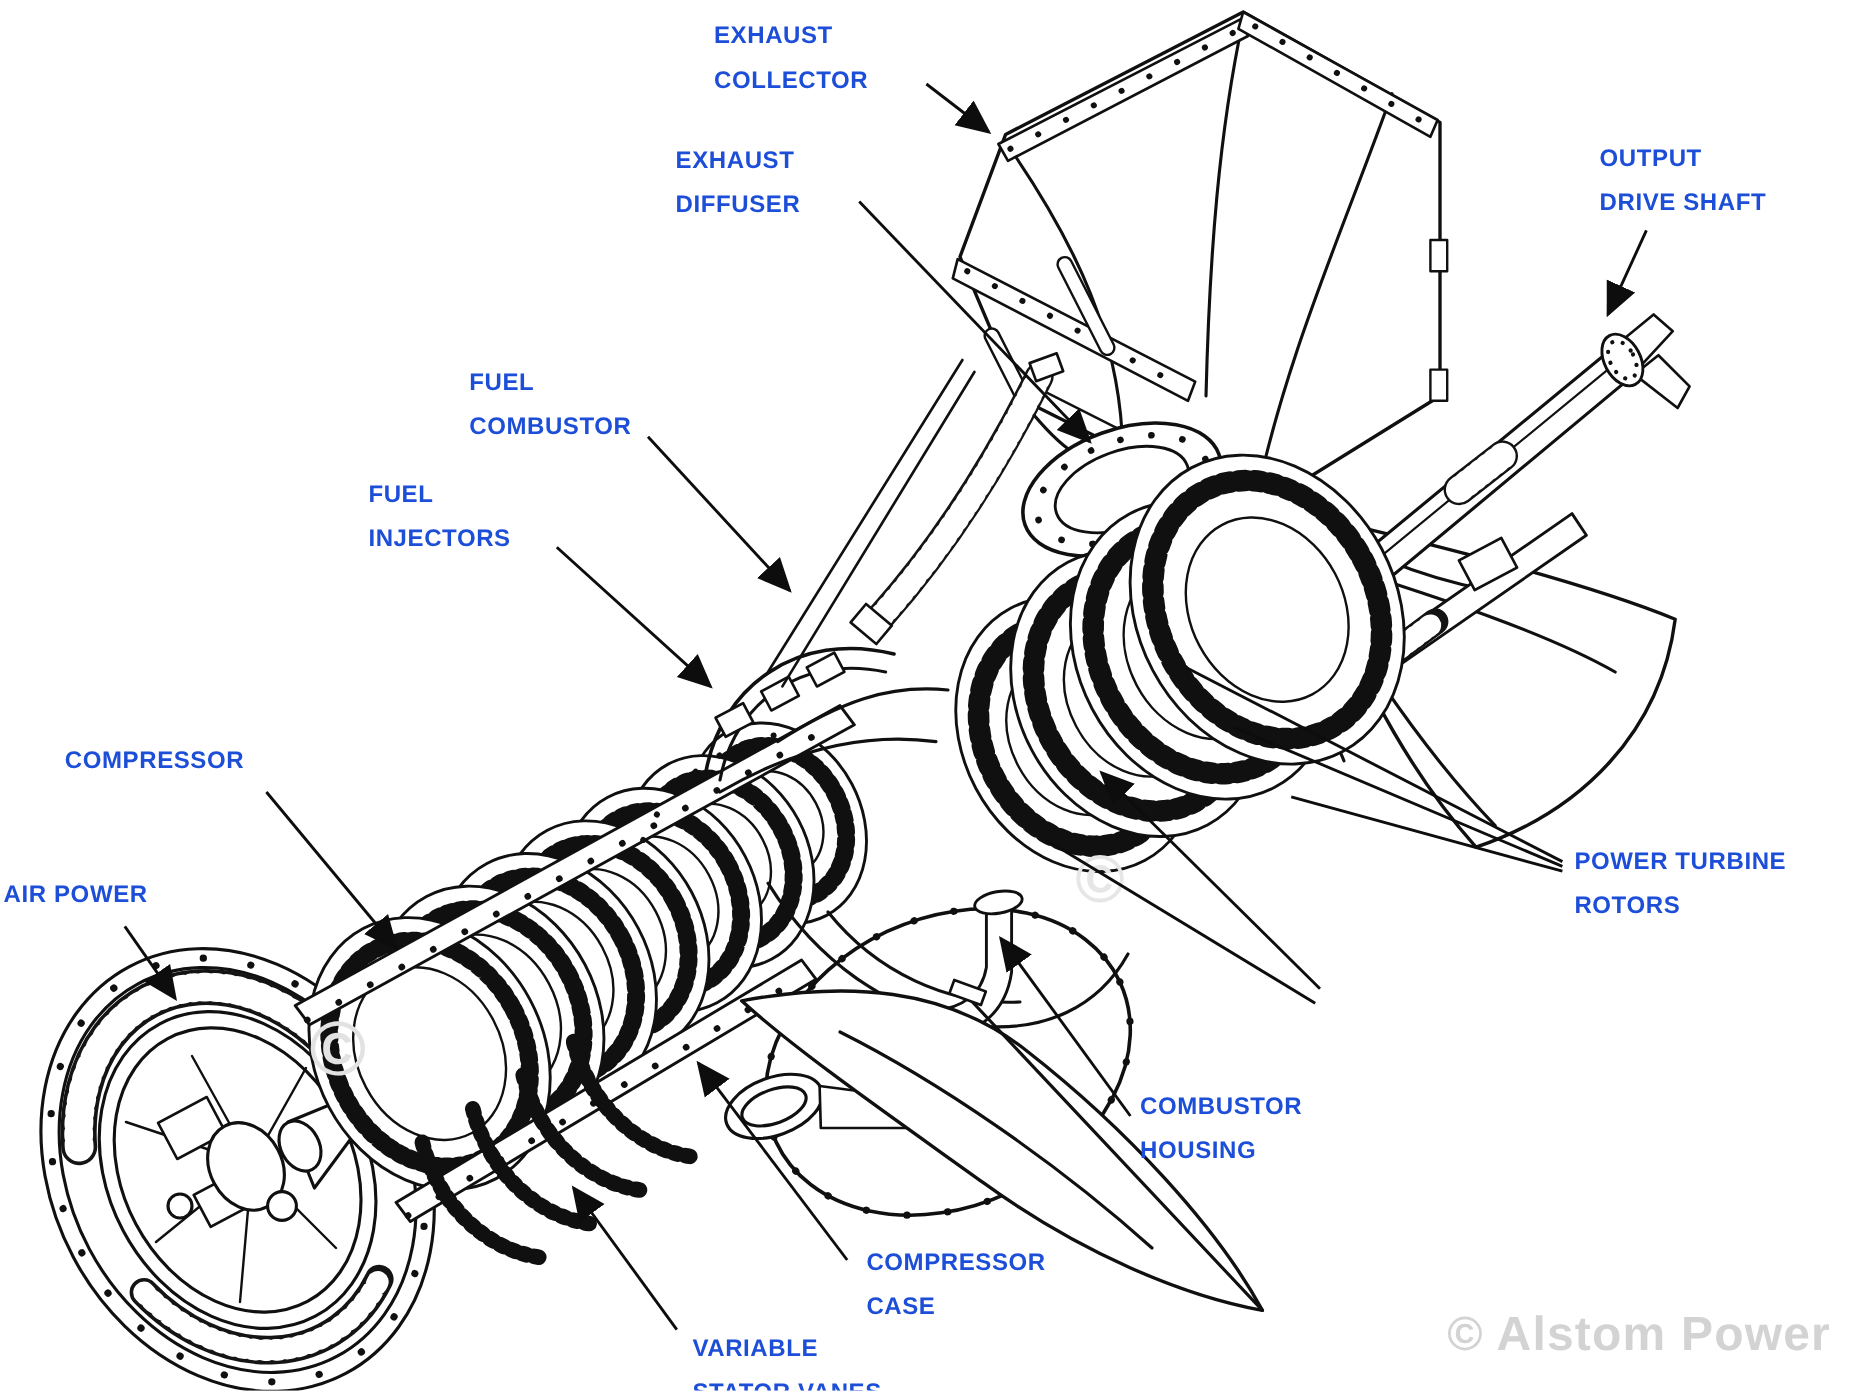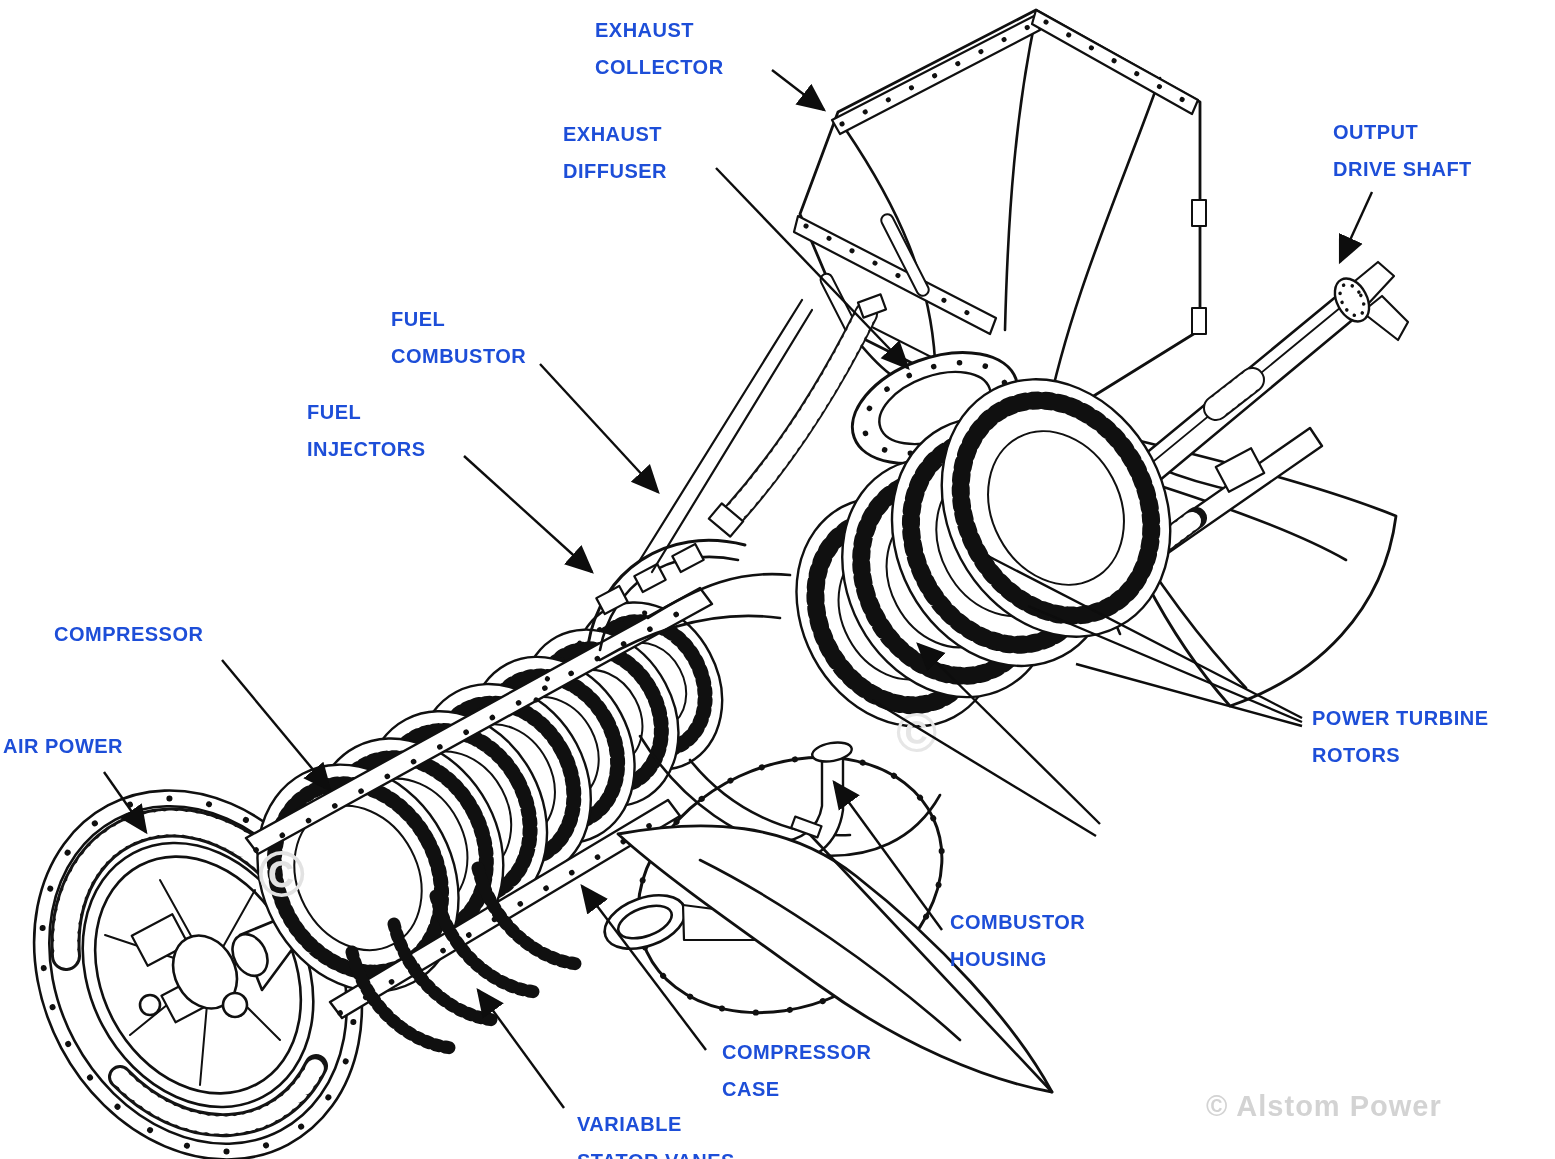--- a/index.html
+++ b/index.html
@@ -7,21 +7,21 @@
     position:relative;width:1555px;height:1159px;background:#ffffff;
     overflow:hidden;font-family:"Liberation Sans",sans-serif;
   }
   .canvas svg{position:absolute;left:0;top:0;}
   .lbl{
     position:absolute;font-weight:bold;font-size:20px;line-height:37px;
     letter-spacing:.5px;white-space:nowrap;color:#1d4ed8;
   }
   .lbl .ln{display:block;}
   .watermark{
-    position:absolute;left:1206px;top:1090px;font-weight:bold;font-size:29px;
+    position:absolute;left:1206px;top:1090px;font-weight:bold;font-size:40px;
     letter-spacing:1px;color:#d3d3d3;white-space:nowrap;
   }
 </style>
 </head>
 <body>
 
 <div class="canvas">
 
 <svg width="1555" height="1159" viewBox="0 0 1555 1159">
   <defs>

